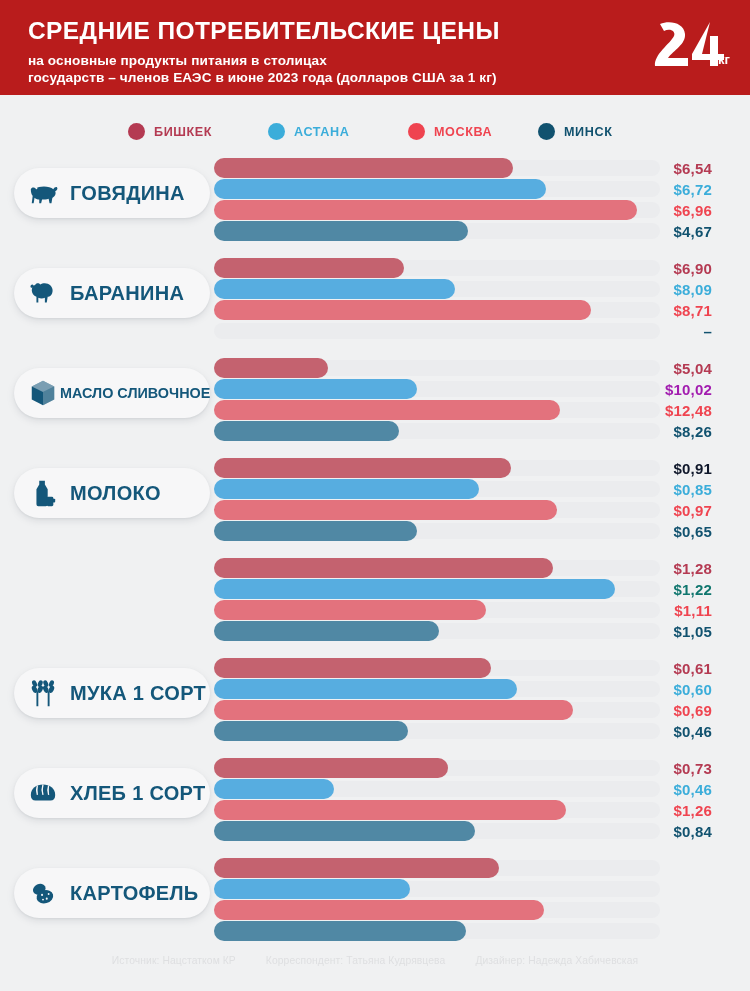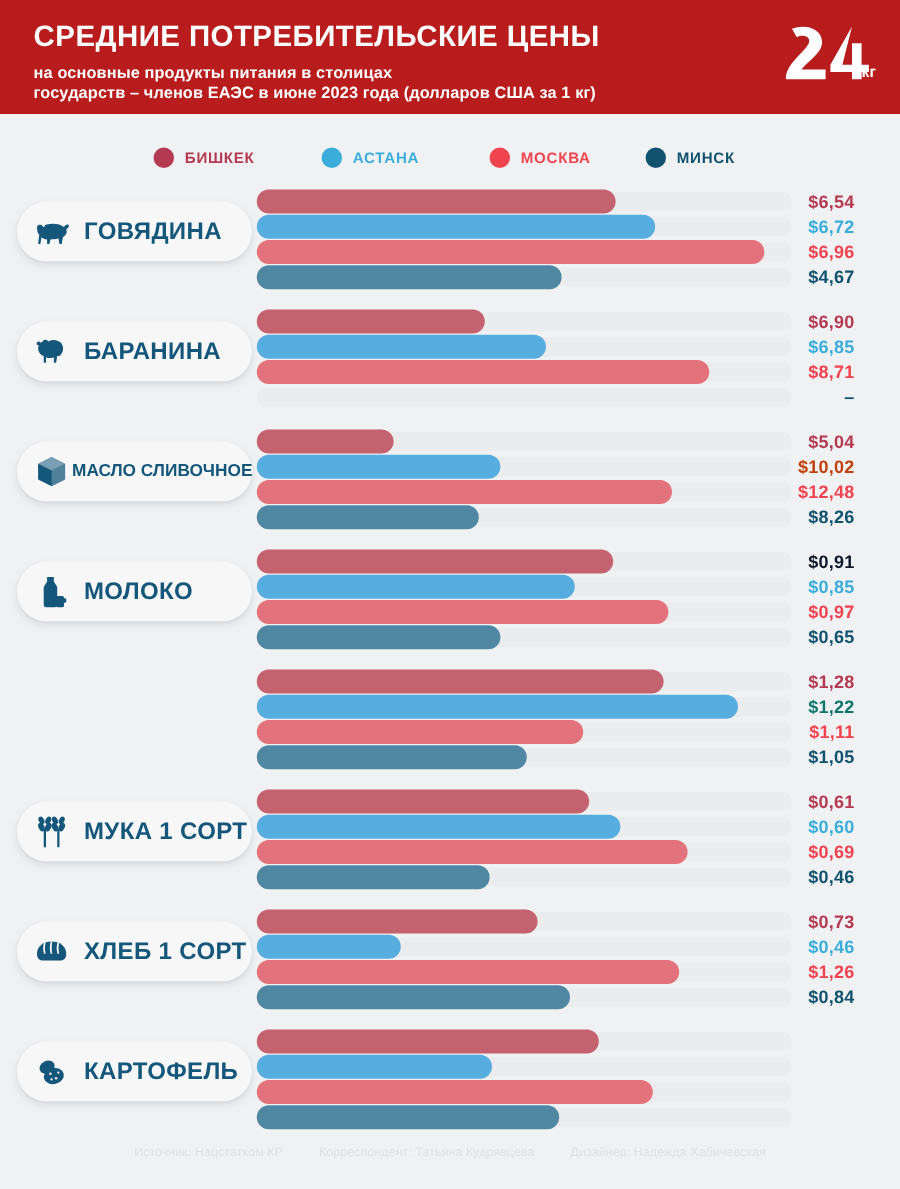--- a/index.html
+++ b/index.html
@@ -197,21 +197,21 @@
         <div class="barline">
           <div class="track"></div>
           <div class="bar" style="width: 84.5%; background: rgb(227, 114, 125);"></div>
         </div>
         <div class="barline">
           <div class="track"></div>
         </div>
       </div>
       <div class="values">
         <div class="value" style="color: rgb(180, 58, 82);">$6,90</div>
-        <div class="value" style="color: rgb(59, 173, 218);">$6,85</div>
+        <div class="value" style="color: rgb(59, 173, 218);">$8,09</div>
         <div class="value" style="color: rgb(239, 68, 80);">$8,71</div>
         <div class="value" style="color: rgb(17, 82, 111);">–</div>
       </div>
     </div>
     <div class="row">
       <div class="pill narrow" style="width: 196px;">
         <span class="pill-icon">
           <svg viewBox="0 0 32 32" width="30" height="30">
             <path fill="#14577a" d="M16 3l12 6v14l-12 6-12-6V9z"></path>
             <path fill="#f7f7f8" opacity=".45" d="M16 3l12 6-12 6-12-6z"></path>
@@ -233,21 +233,21 @@
           <div class="track"></div>
           <div class="bar" style="width: 77.5%; background: rgb(227, 114, 125);"></div>
         </div>
         <div class="barline">
           <div class="track"></div>
           <div class="bar" style="width: 41.5%; background: rgb(80, 136, 164);"></div>
         </div>
       </div>
       <div class="values">
         <div class="value" style="color: rgb(180, 58, 82);">$5,04</div>
-        <div class="value" style="color: #c2410c;">$10,02</div>
+        <div class="value" style="color: #a21caf;">$10,02</div>
         <div class="value" style="color: rgb(239, 68, 80);">$12,48</div>
         <div class="value" style="color: rgb(17, 82, 111);">$8,26</div>
       </div>
     </div>
     <div class="row">
       <div class="pill" style="width: 196px;">
         <span class="pill-icon">
           <svg viewBox="0 0 32 32" width="30" height="30">
             <path fill="#14577a" d="M12 3h6v4l3 5v16a2 2 0 0 1-2 2h-8a2 2 0 0 1-2-2V12l3-5z"></path>
             <rect x="20" y="20" width="7" height="10" rx="1.5" fill="#14577a"></rect>

